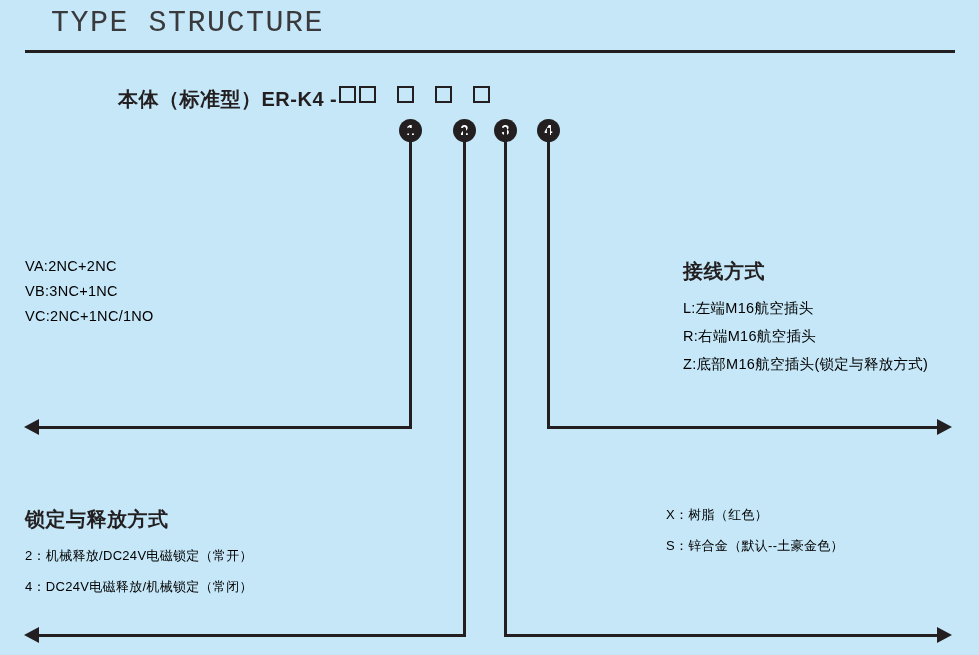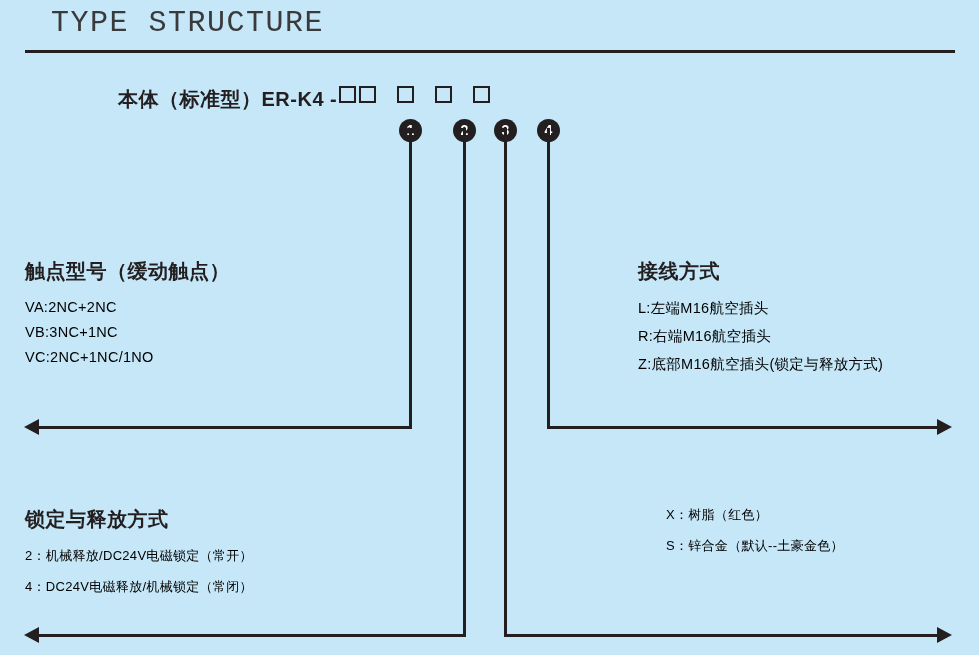--- a/index.html
+++ b/index.html
@@ -172,27 +172,26 @@
 
   <div class="vline" style="left:463px; top:128px; height:509px;"></div>
   <div class="hline" style="left:38px; top:634px; width:428px;"></div>
   <div class="arrow-left" style="left:24px; top:627px;"></div>
 
   <div class="vline" style="left:504px; top:128px; height:509px;"></div>
   <div class="hline" style="left:504px; top:634px; width:433px;"></div>
   <div class="arrow-right" style="left:937px; top:627px;"></div>
 
   <div class="block" style="left:25px; top:258px;">
-    <div class="block-title">触点型号（缓动触点）</div>
     <div class="block-item">VA:2NC+2NC</div>
     <div class="block-item">VB:3NC+1NC</div>
     <div class="block-item">VC:2NC+1NC/1NO</div>
   </div>
 
-  <div class="block" style="left:638px; top:258px;">
+  <div class="block" style="left:683px; top:258px;">
     <div class="block-title">接线方式</div>
     <div class="block-item">L:左端M16航空插头</div>
     <div class="block-item">R:右端M16航空插头</div>
     <div class="block-item">Z:底部M16航空插头(锁定与释放方式)</div>
   </div>
 
   <div class="block" style="left:25px; top:506px;">
     <div class="block-title">锁定与释放方式</div>
     <div class="block-item loose">2：机械释放/DC24V电磁锁定（常开）</div>
     <div class="block-item loose">4：DC24V电磁释放/机械锁定（常闭）</div>

